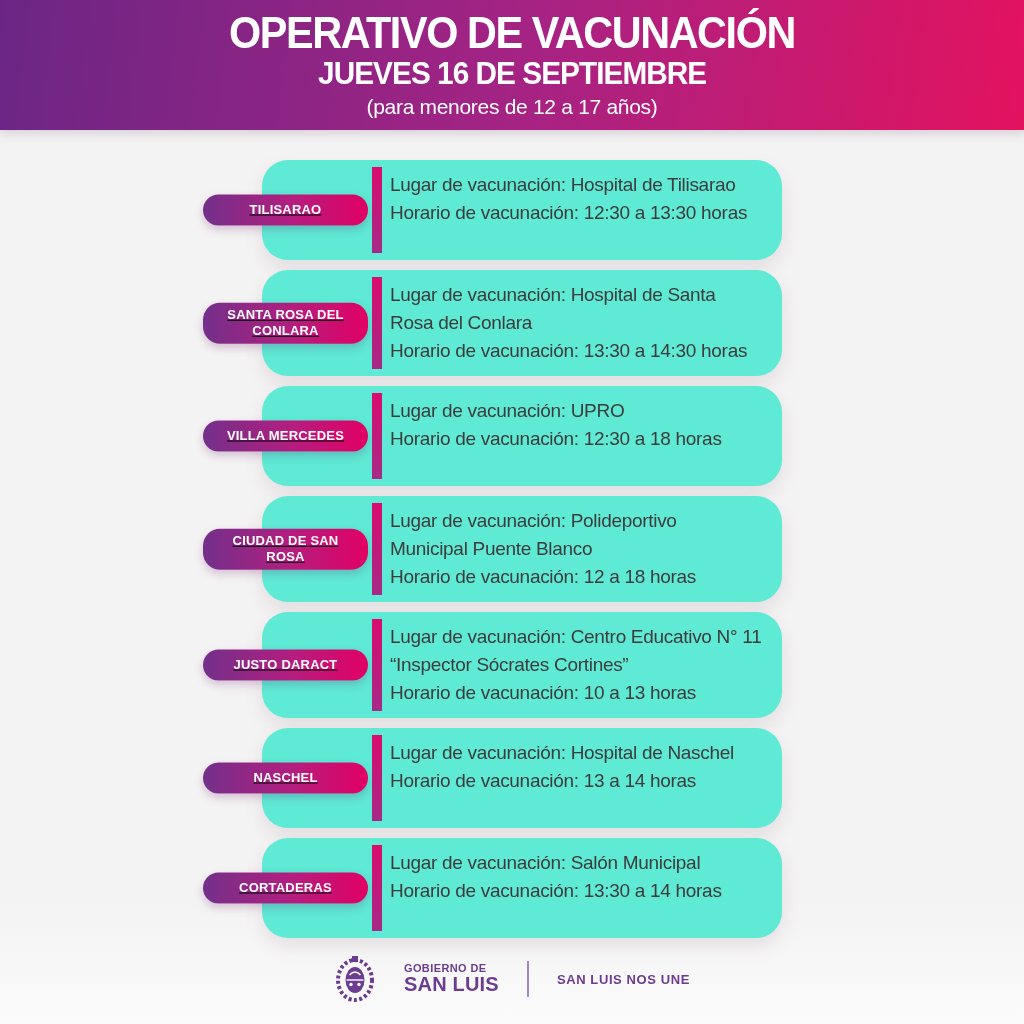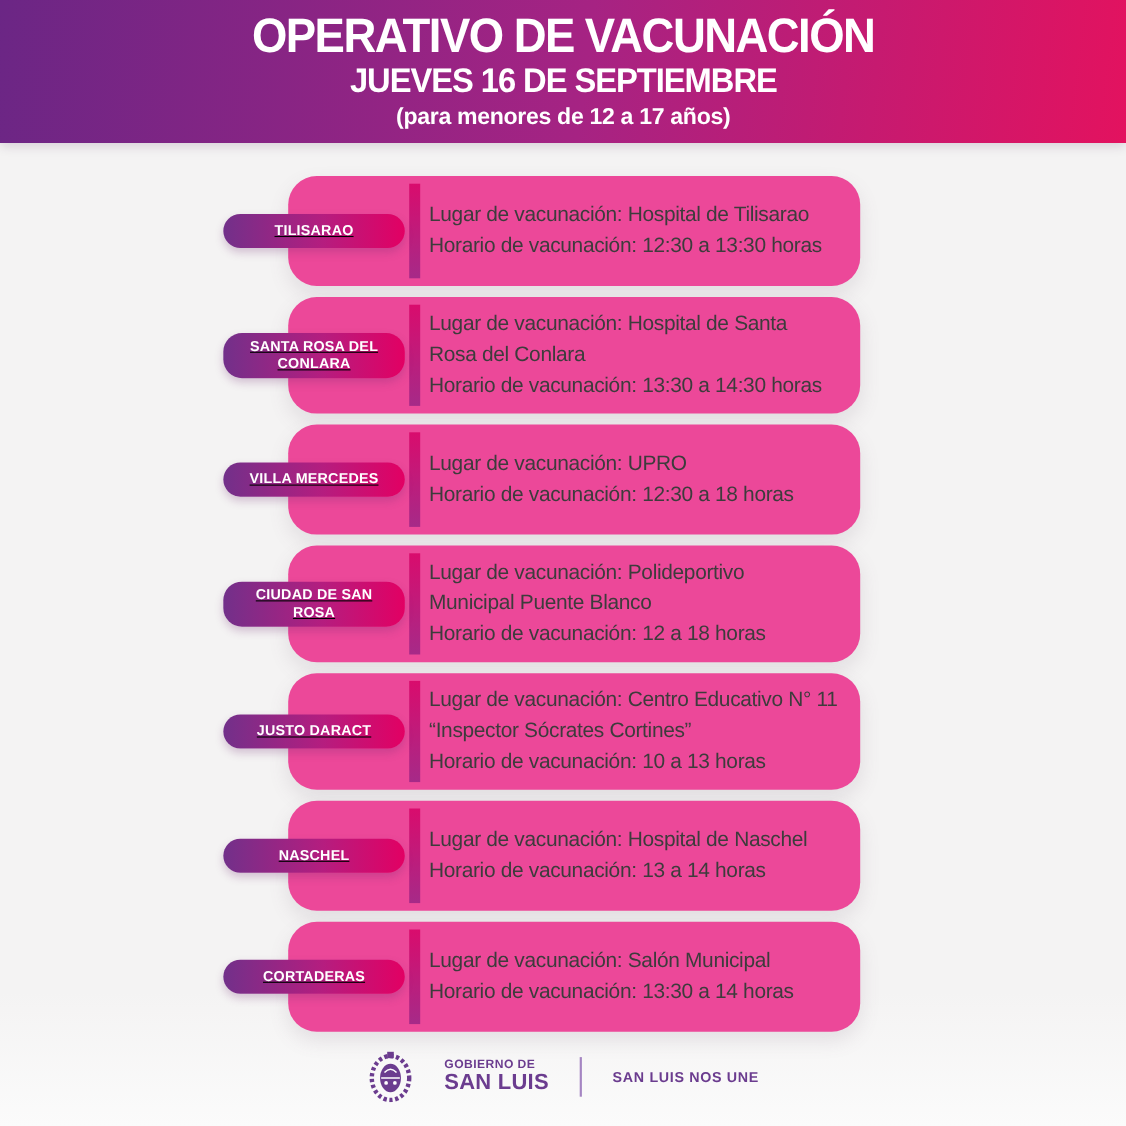--- a/index.html
+++ b/index.html
@@ -10,28 +10,28 @@
 
   
   .hdr{height:130px;flex:0 0 130px;
        background:linear-gradient(97deg,#6b2685 0%,#a62383 52%,#e3125f 100%);
        display:flex;flex-direction:column;align-items:center;justify-content:center;
        color:#fff;box-shadow:0 3px 10px rgba(60,30,70,.18);}
   .hdr .t1{font-size:44px;font-weight:bold;letter-spacing:-1.5px;line-height:1.02;
            transform:scaleX(.94);transform-origin:center;}
   .hdr .t2{font-size:31px;font-weight:bold;letter-spacing:-1px;line-height:1.1;margin-top:2px;
            transform:scaleX(.96);transform-origin:center;}
-  .hdr .t3{font-size:21px;font-weight:700;letter-spacing:-.3px;margin-top:4px;}
+  .hdr .t3{font-size:21px;font-weight:400;letter-spacing:-.3px;margin-top:4px;}
 
   
   .rows{padding-top:30px;}
   .row{position:relative;margin-bottom:10px;}
-  .card{margin-left:262px;width:520px;min-height:100px;background:#ec4899;
+  .card{margin-left:262px;width:520px;min-height:100px;background:#5eead4;
         border-radius:26px;box-shadow:0 8px 18px rgba(110,95,115,.14);
-        position:relative;display:flex;align-items:center;box-sizing:border-box;}
+        position:relative;display:flex;align-items:flex-start;box-sizing:border-box;}
   .bar{position:absolute;left:110px;top:7px;bottom:7px;width:10px;
        background:linear-gradient(180deg,#d90c6d 0%,#a62a88 100%);}
   .txt{margin-left:128px;padding:11px 0;color:#3d3c3c;font-size:19px;line-height:28px;
        letter-spacing:-.3px;white-space:pre;overflow:hidden;max-width:390px;}
   .pill{position:absolute;left:203px;top:50%;transform:translateY(-50%);
         width:165px;min-height:31px;box-sizing:border-box;padding:4px 10px;
         background:linear-gradient(90deg,#72308a 0%,#b51d7f 55%,#e20063 100%);
         border-radius:17px;display:flex;align-items:center;justify-content:center;
         box-shadow:0 4px 8px rgba(110,40,110,.25);z-index:2;text-decoration:underline;}
   .pill span{color:#fff;font-size:13px;font-weight:bold;letter-spacing:.2px;

